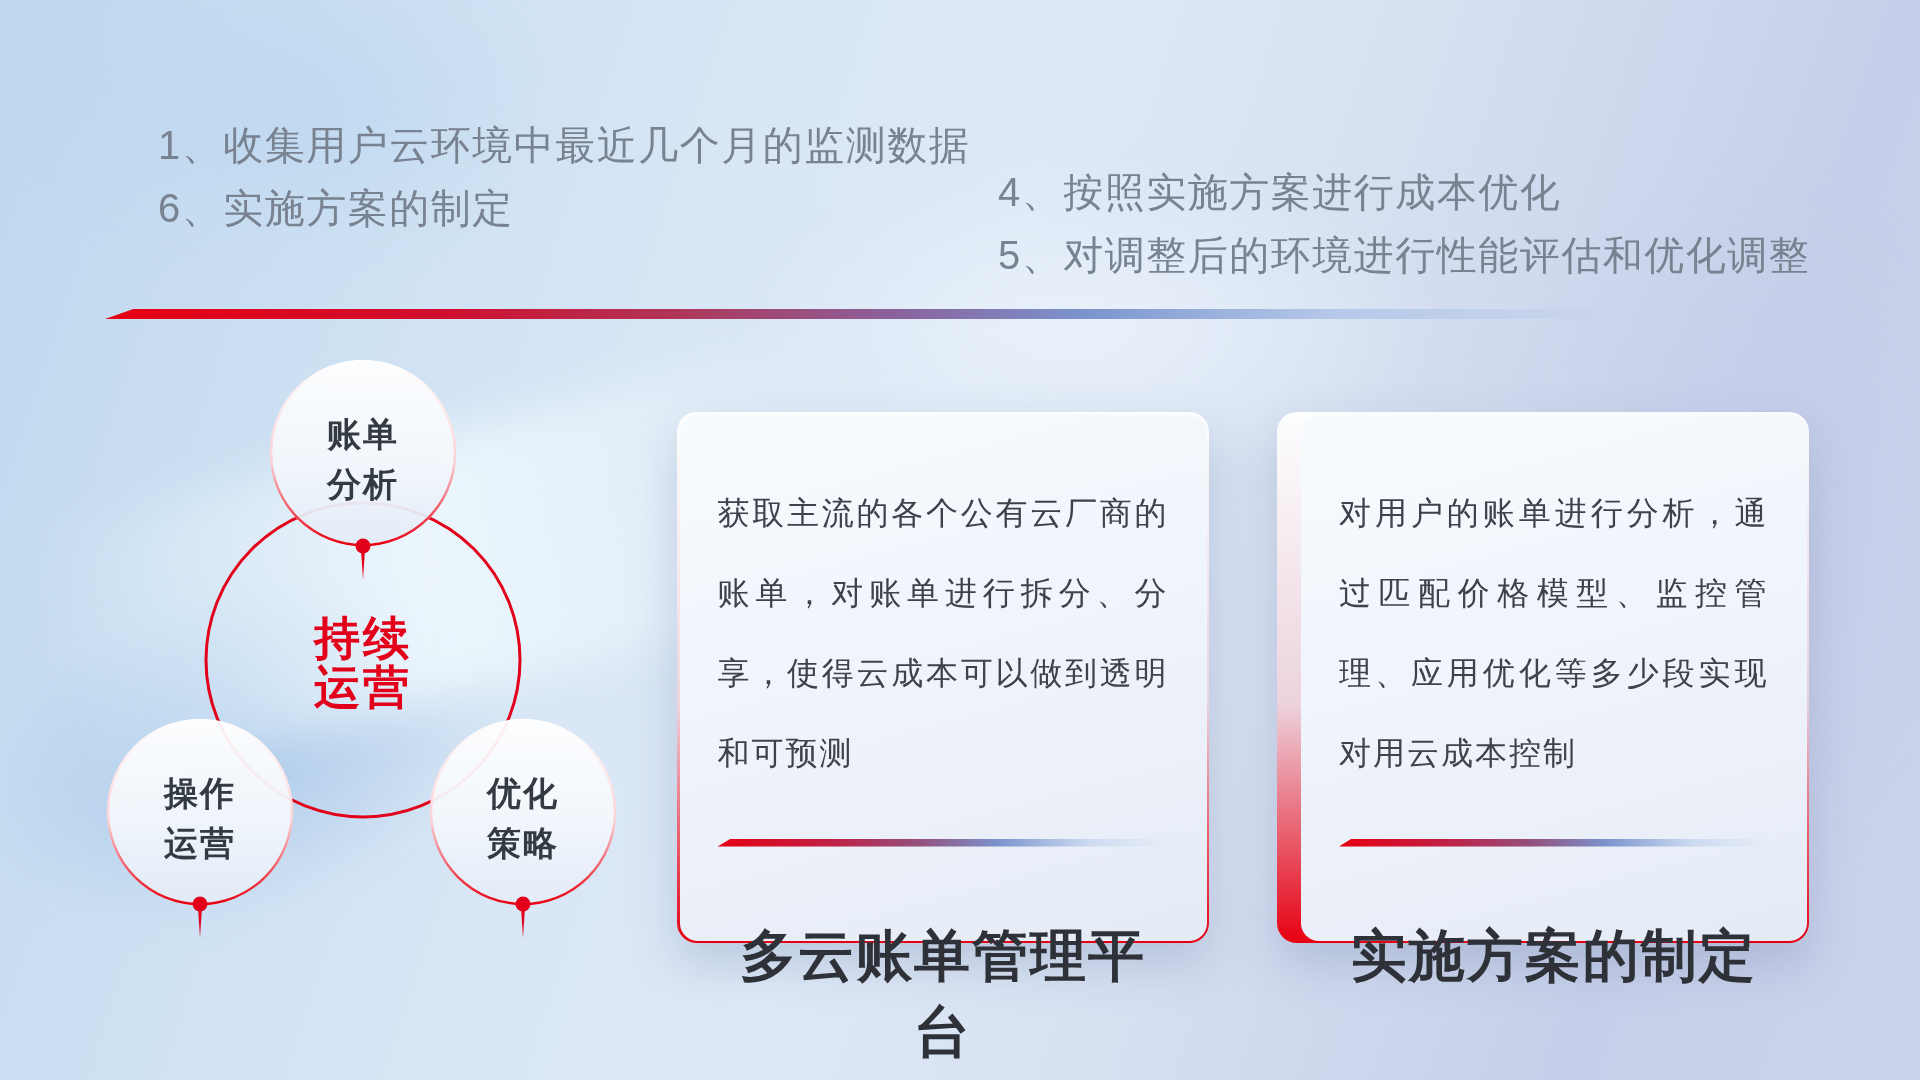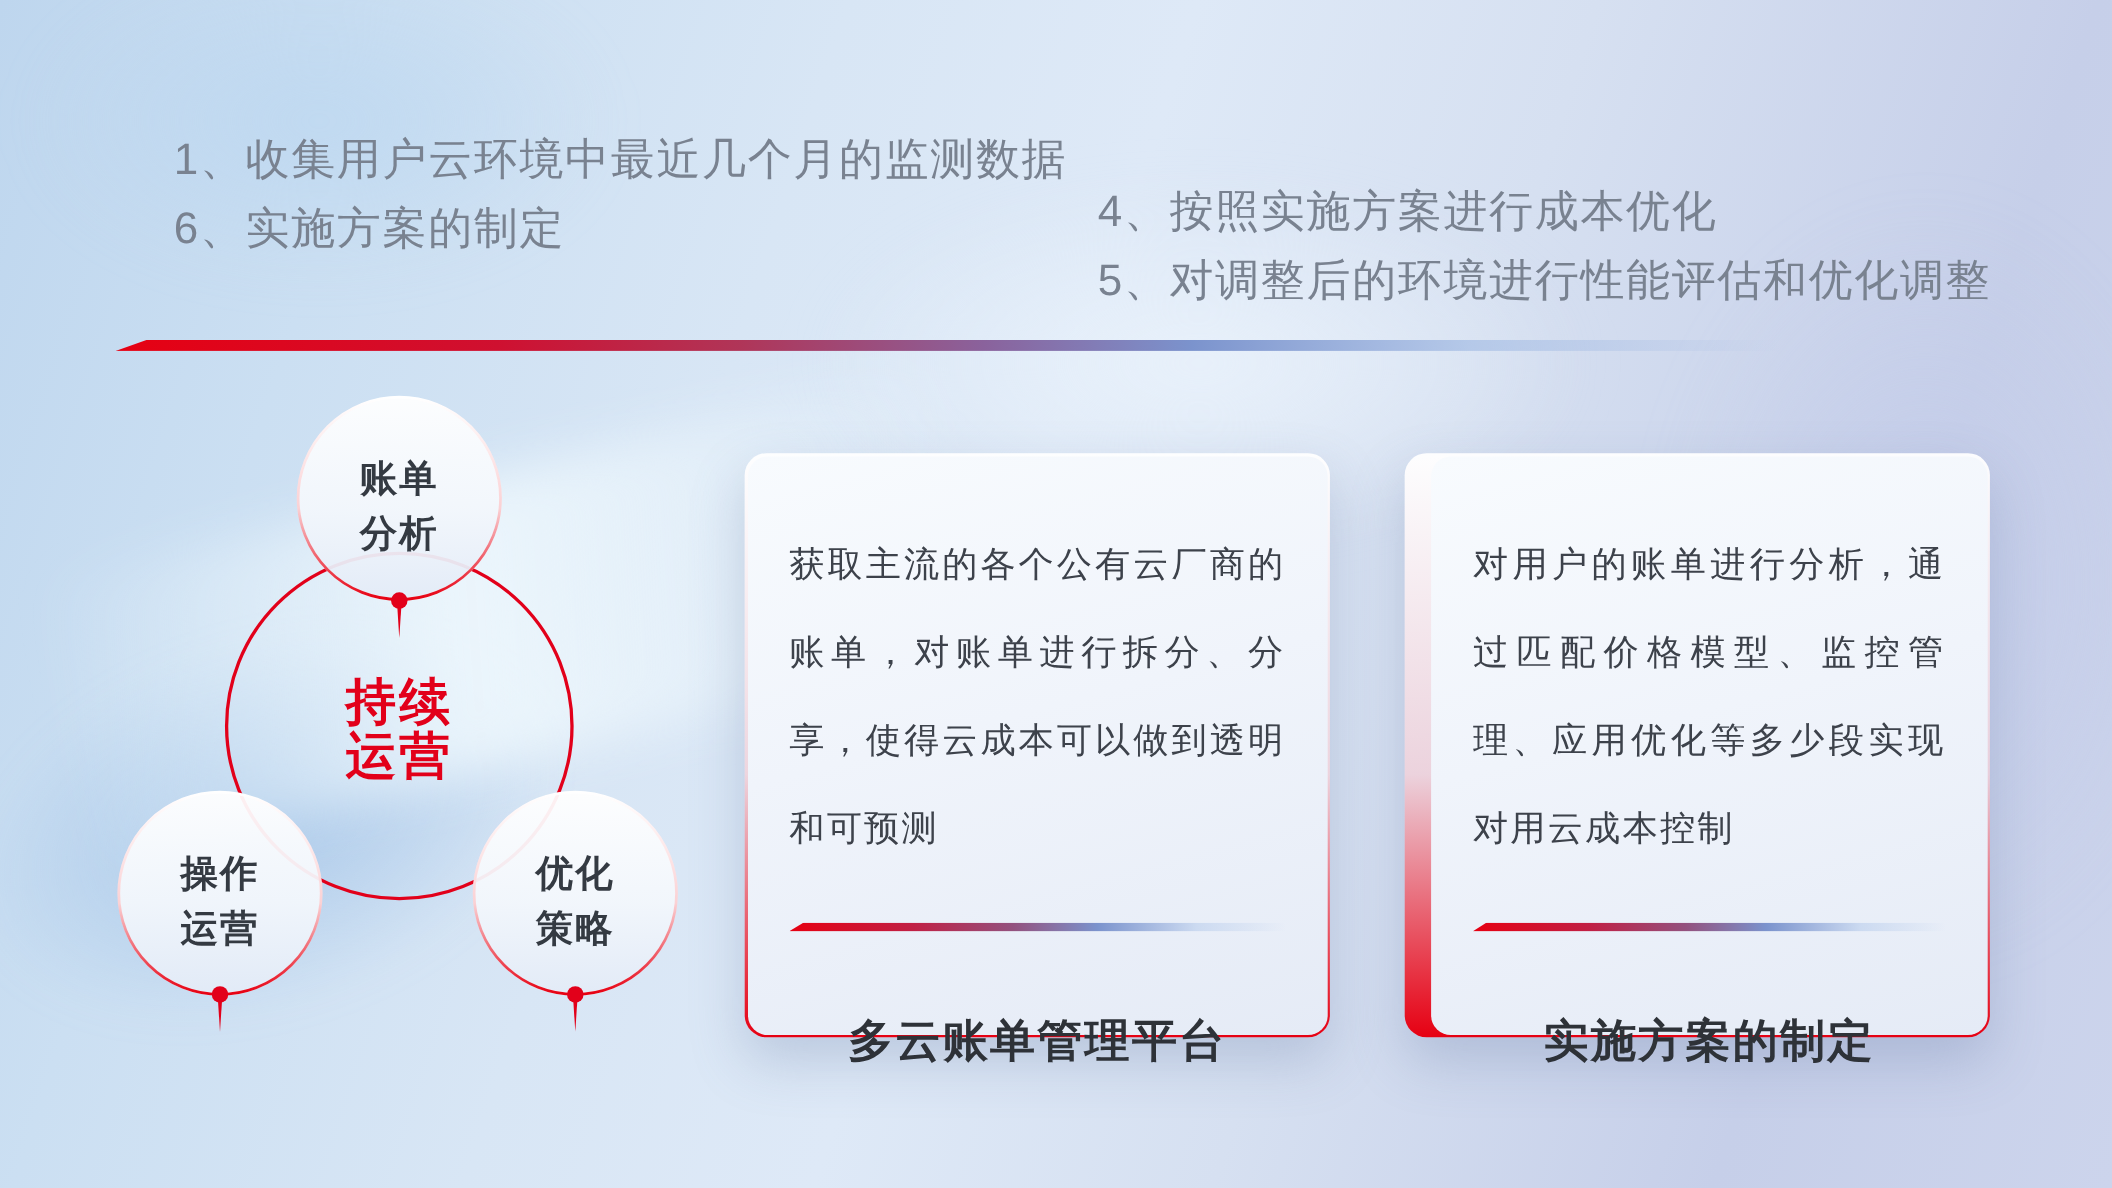--- a/index.html
+++ b/index.html
@@ -68,21 +68,21 @@
   }
   .card-divider{
     margin-top:46px;height:8px;width:100%;
     background:linear-gradient(90deg,
       #e60012 0%, #c02045 25%, #93517e 45%, #7b93cd 62%,
       rgba(160,188,230,0.4) 82%, rgba(190,210,240,0) 100%);
     clip-path:polygon(0 100%, 3% 0, 100% 0, 100% 100%);
   }
   .card-title{
     margin-top:72px;text-align:center;
-    color:#2e3238;font-size:41px;font-weight:800;letter-spacing:2px;
+    color:#2e3238;font-size:56px;font-weight:800;letter-spacing:2px;
   }
 </style>
 </head>
 <body>
 
 <div class="stage">
 
   <div class="glow glow-1"></div>
   <div class="glow glow-2"></div>
   <div class="glow glow-3"></div>

